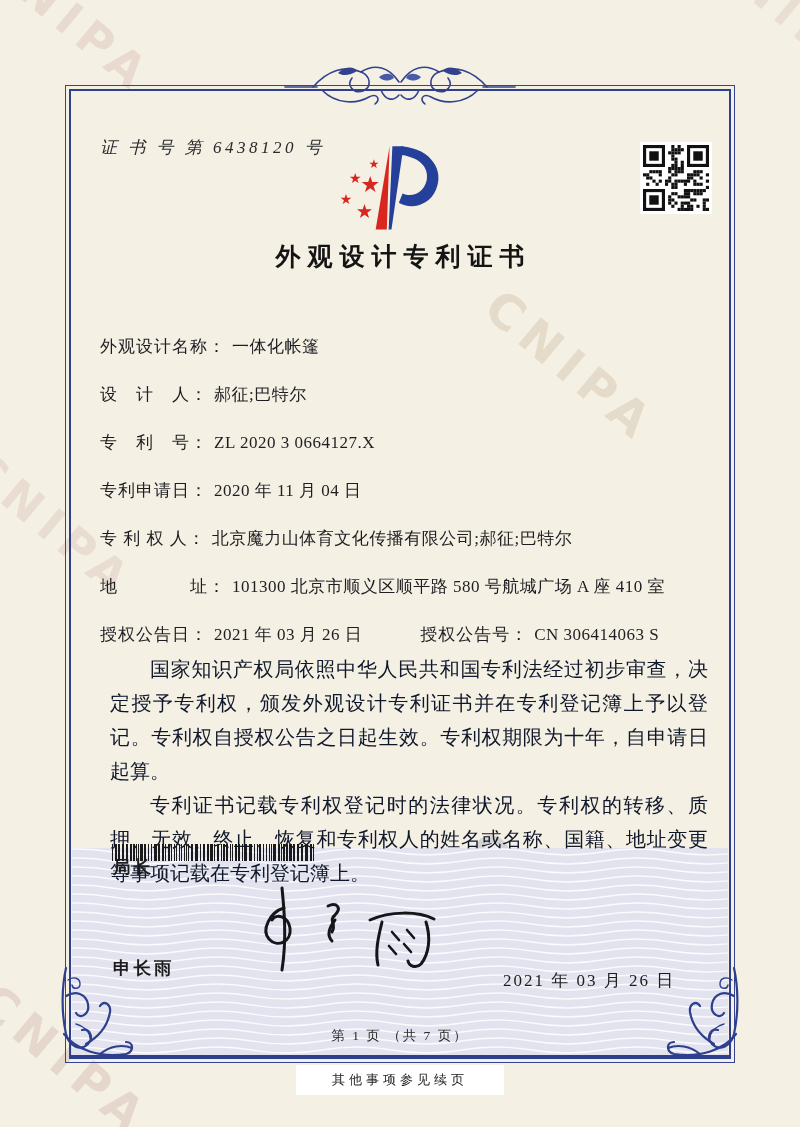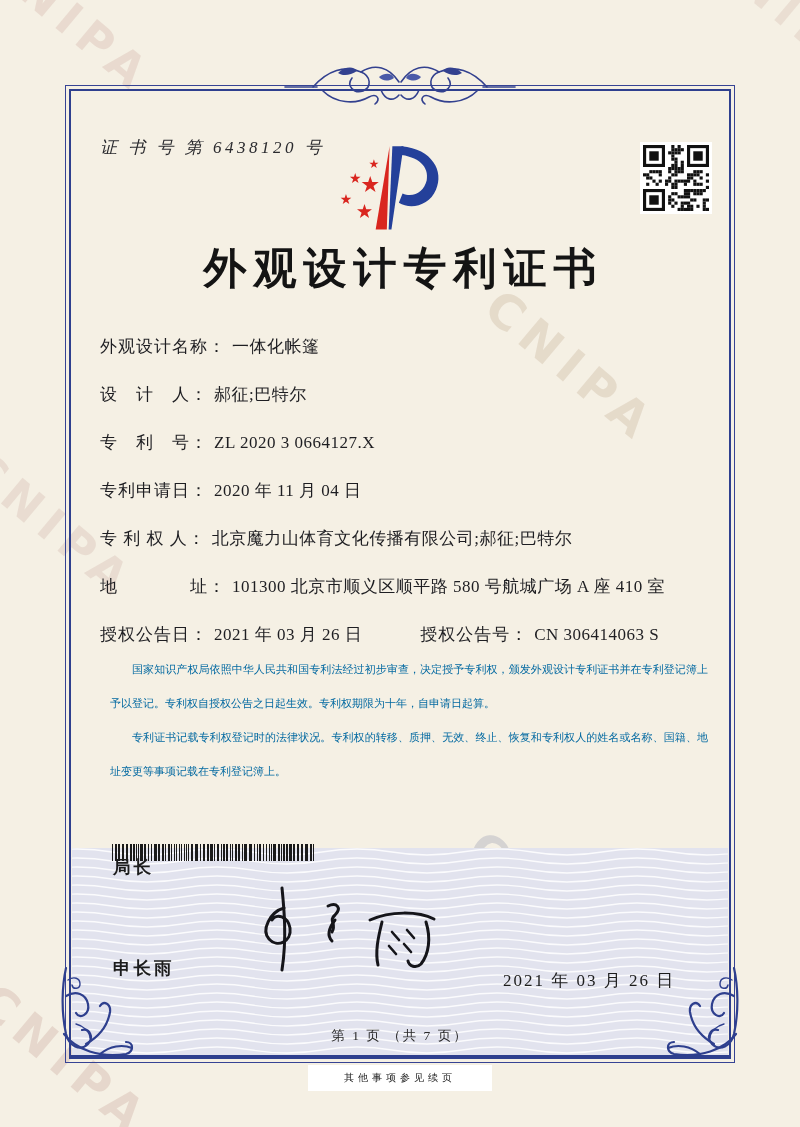--- a/index.html
+++ b/index.html
@@ -11,36 +11,36 @@
   .wm{
     position:absolute; font-family:"DejaVu Sans",sans-serif; font-weight:bold;
     transform:rotate(40deg); letter-spacing:9px; pointer-events:none; user-select:none;
   }
   .frame{position:absolute; left:65px; top:85px; width:668px; height:976px; border:1.5px solid #36439400; border:1.5px solid #364394;}
   .frame-inner{position:absolute; left:3px; top:3px; right:3px; bottom:3px; border:2.5px solid #2e3f8e; border-bottom-width:4px;}
   .band{position:absolute; left:72px; top:848px; width:656px; height:208px; background:#e2e3ee; overflow:hidden;}
   .cert-no{position:absolute; left:100px; top:136px; font-size:17px; letter-spacing:3.5px; color:#2a2a2e;font-style:italic;}
   .logo{position:absolute; left:327px; top:135px;}
   .qr{position:absolute; left:640px; top:142px; background:#fff; padding:3px;}
-  .title{position:absolute; left:0; right:0; top:240px; text-align:center; font-size:43px; font-weight:bold; letter-spacing:7px; text-indent:7px; color:#141414;}
+  .title{position:absolute; left:0; right:0; top:240px; text-align:center; font-size:25px; font-weight:bold; letter-spacing:7px; text-indent:7px; color:#141414;}
   .fields{position:absolute; left:100px; top:335px; width:620px; font-size:17px;}
   .field-row{height:48px; white-space:nowrap;}
   .flabel{letter-spacing:1px;}
   .fvalue{margin-left:6px; letter-spacing:.5px;margin-top:20px;}
   .second-group{margin-left:58px;}
-  .body-text{position:absolute; left:110px; top:652px; width:598px; font-size:11px; line-height:34px; text-align:justify; color:#0369a1;}
+  .body-text{position:absolute; left:110px; top:652px; width:598px; font-size:20px; line-height:34px; text-align:justify; color:#0f172a;}
   .body-text p{margin:0; text-indent:2em;}
   .barcode{position:absolute; left:112px; top:844px;}
   .sig-label{position:absolute; left:113px; font-size:17.5px; font-weight:600; letter-spacing:3px; color:#1c1c1c;}
   .sig-title{top:855px;text-align:center;}
   .sig-name{top:956px;}
   .signature{position:absolute; left:232px; top:880px;}
   .issue-date{position:absolute; left:503px; top:969px; font-size:17px; letter-spacing:2px; color:#1c1c1c;}
   .page-info{position:absolute; left:0; right:0; top:1027px; text-align:center; font-size:13.5px; letter-spacing:2px; color:#2a2a2a;}
-  .note{position:absolute; left:50%; transform:translateX(-50%); top:1065px; background:#ffffff; padding:6px 36px; font-size:10px; letter-spacing:4px; color:#222; white-space:nowrap;}
+  .note{position:absolute; left:50%; transform:translateX(-50%); top:1065px; background:#ffffff; padding:6px 36px; font-size:13px; letter-spacing:4px; color:#222; white-space:nowrap;}
   .ornament-top{position:absolute; left:283px; top:60px;}
   .flourish{position:absolute; top:966px;}
   .flourish.bl{left:56px;}
   .flourish.br{left:664px; transform:scaleX(-1);}
   .wm-a{left:-30px; top:-8px; font-size:46px; color:rgba(205,170,160,0.30);}
   .wm-b{left:468px; top:338px; font-size:48px; color:rgba(195,175,150,0.32);}
   .wm-c{left:-48px; top:498px; font-size:46px; color:rgba(205,175,165,0.30);}
   .wm-d{left:452px; top:878px; font-size:46px; color:rgba(145,148,175,0.32);}
   .wm-e{left:-38px; top:1032px; font-size:48px; color:rgba(205,172,162,0.36);}
   .wm-f{left:692px; top:-14px; font-size:44px; color:rgba(205,175,165,0.28);}

